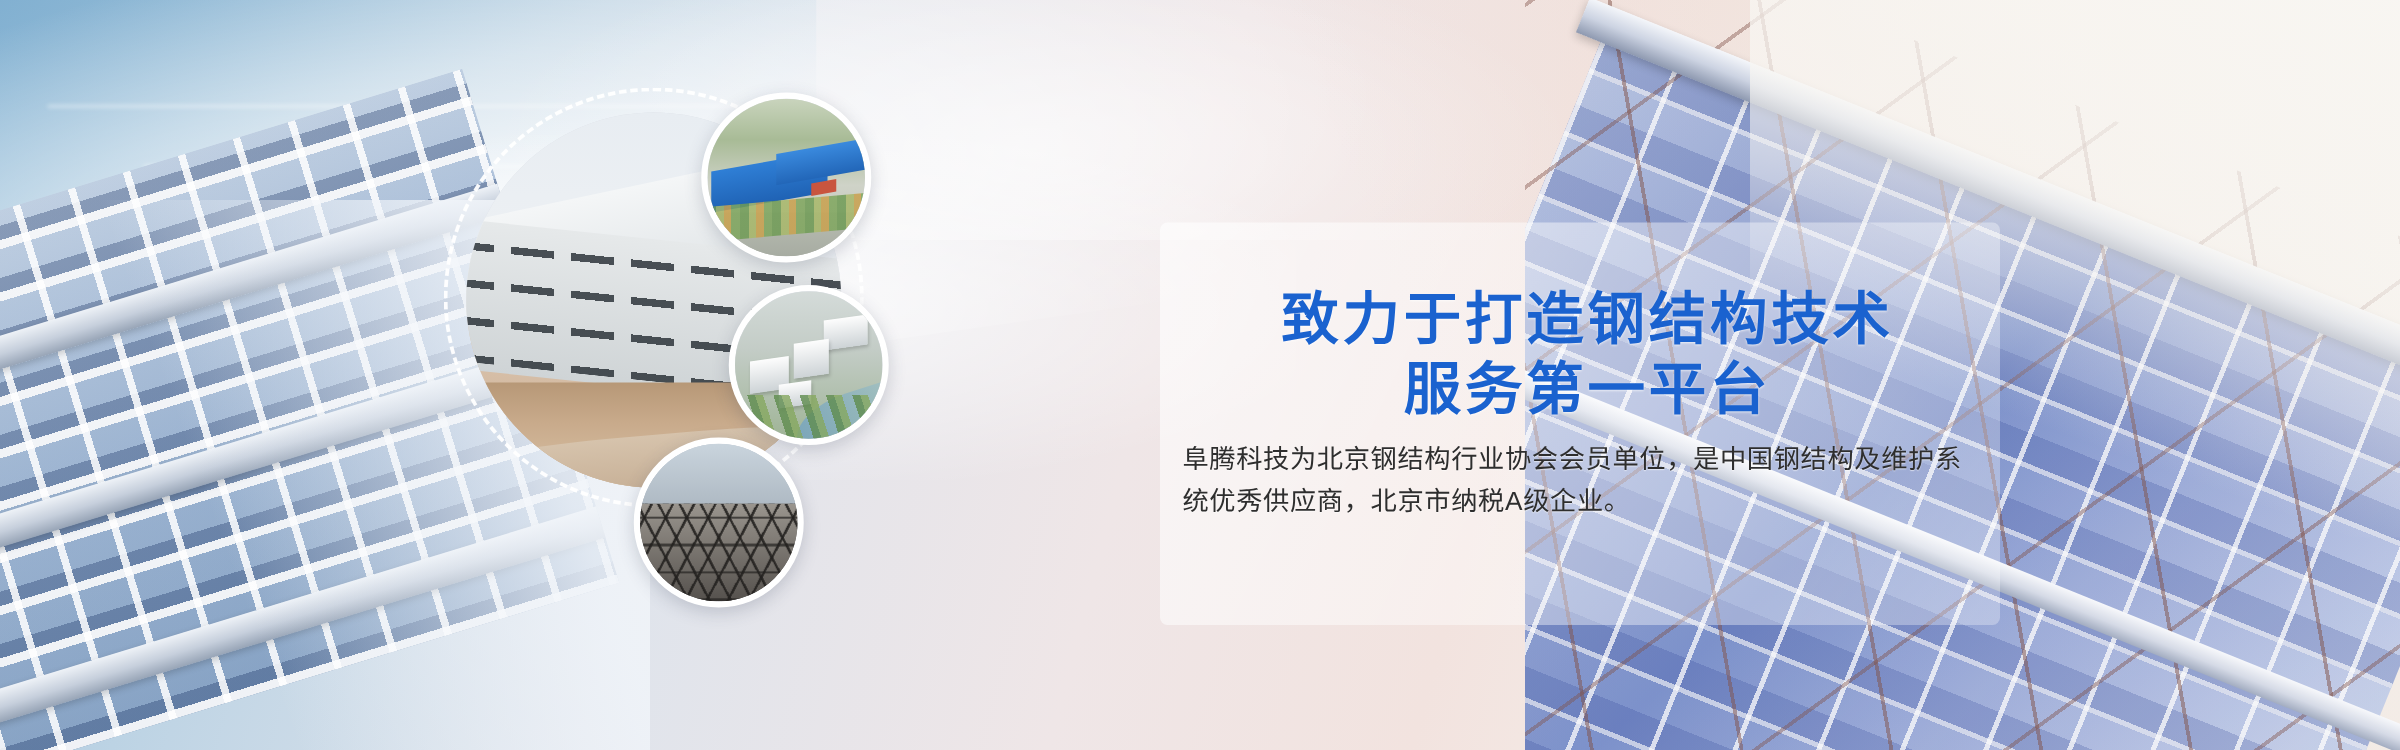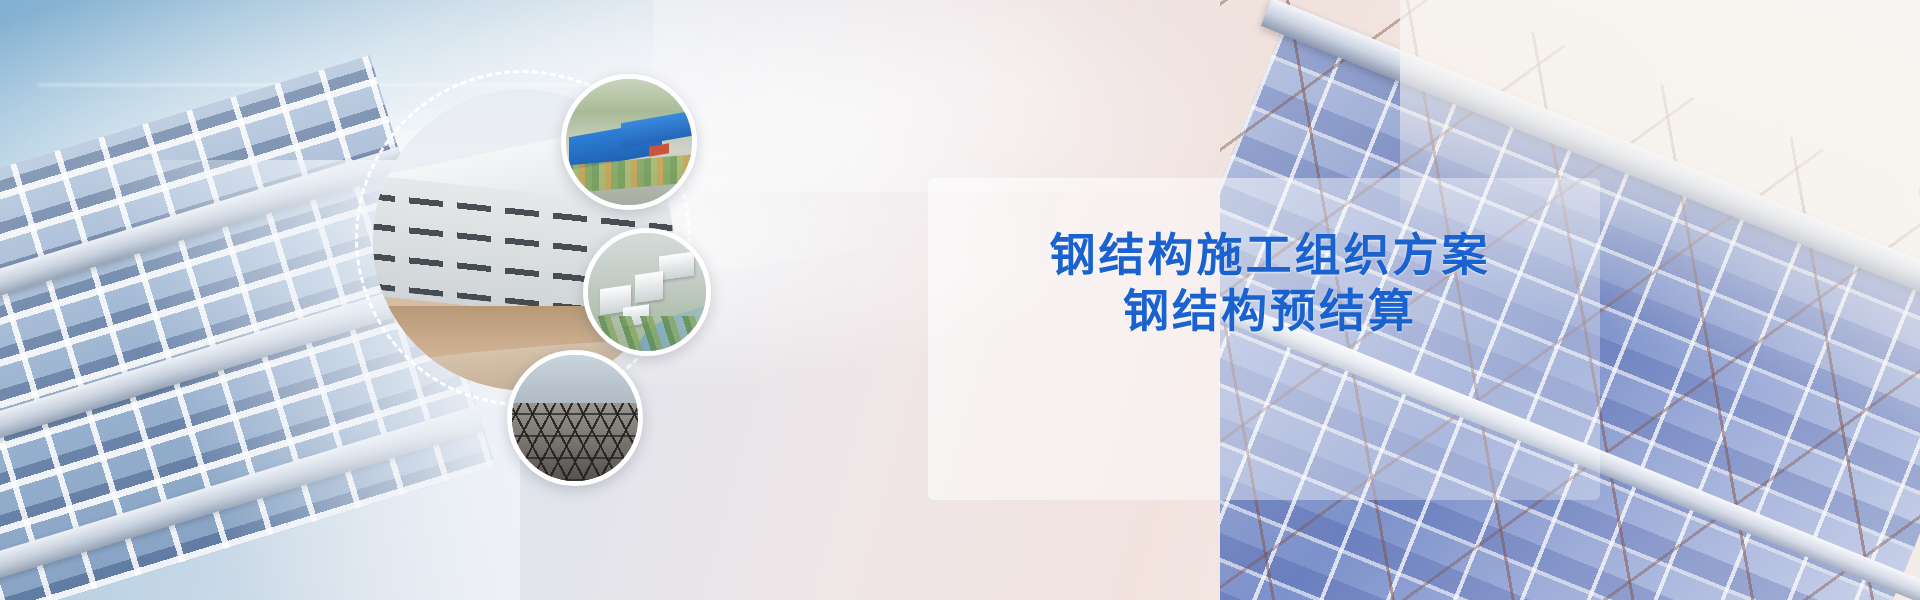--- a/index.html
+++ b/index.html
@@ -315,19 +315,20 @@
       <div class="ph-3">
         <div class="sky3"></div>
         <div class="truss"></div>
       </div>
     </div>
   </div>
 
   <div class="panel"></div>
 
   <h1 class="headline">
-    <span>钢结构施工组织方案</span>
-    <span class="l2">钢结构预结算</span>
+    <span>致力于打造钢结构技术</span>
+    <span class="l2">服务第一平台</span>
   </h1>
 
+  <p class="desc">阜腾科技为北京钢结构行业协会会员单位，是中国钢结构及维护系统优秀供应商，北京市纳税A级企业。</p>
 
 
 </div>
 
 </body></html>

